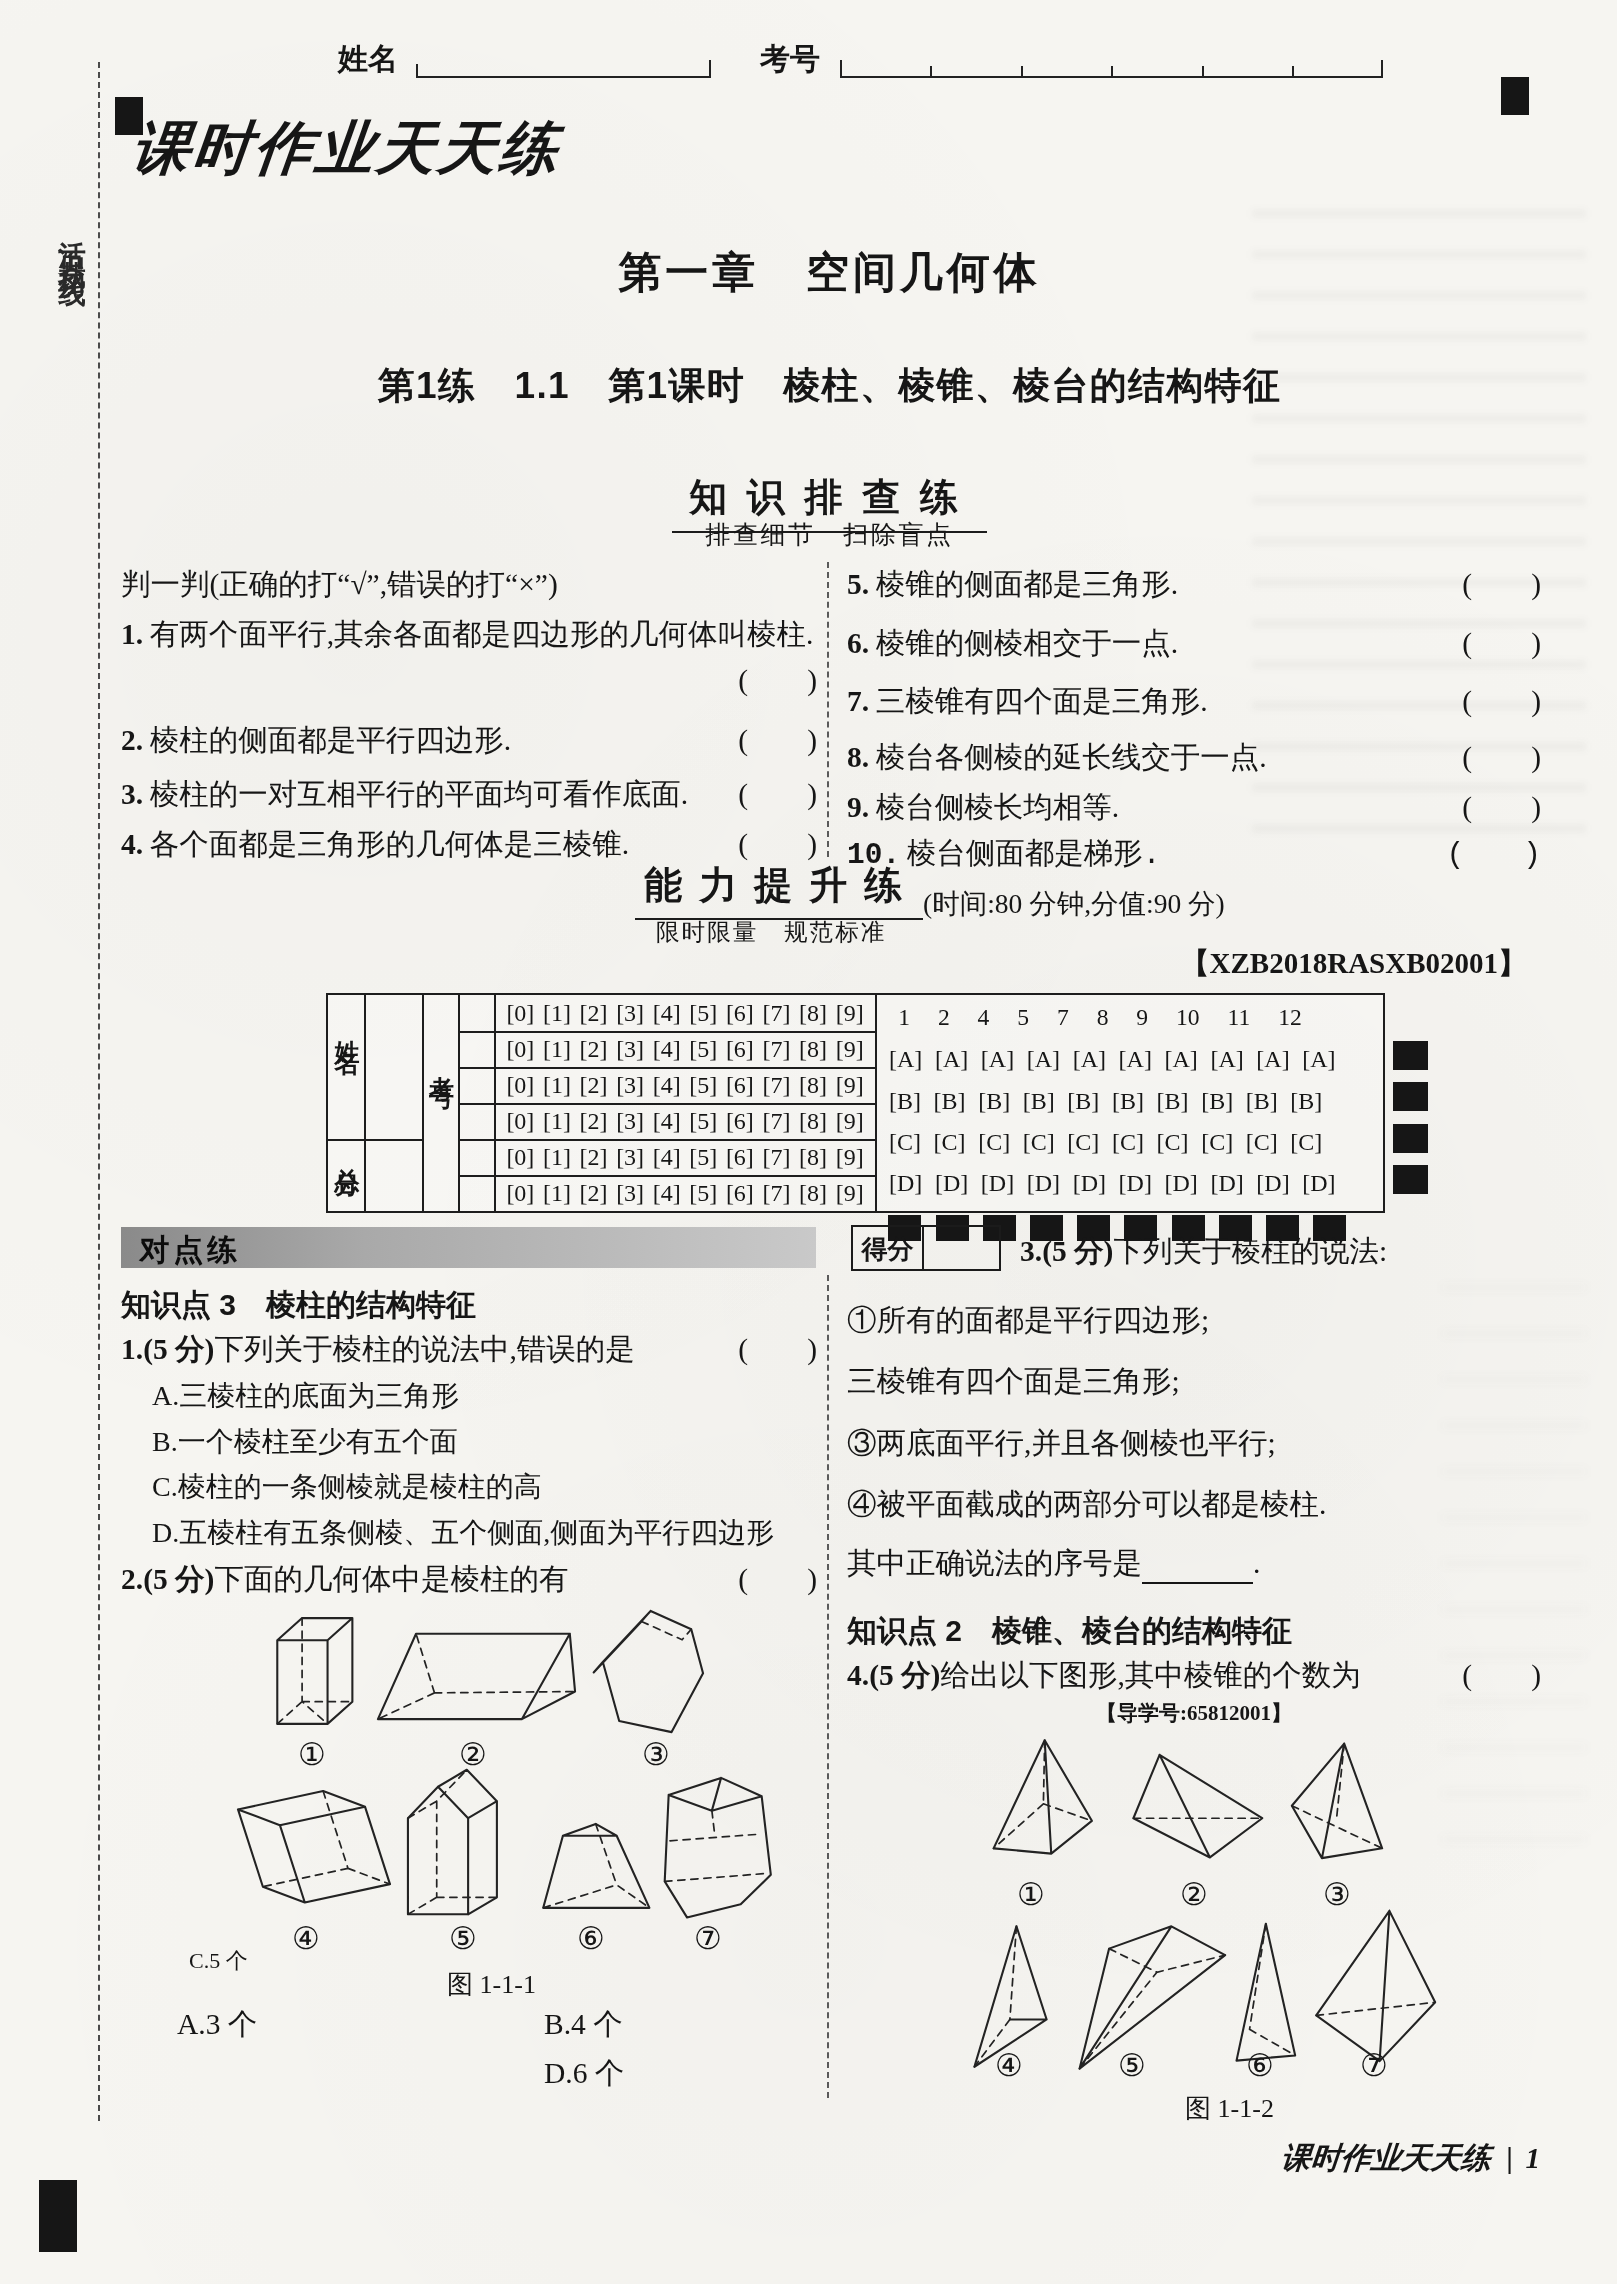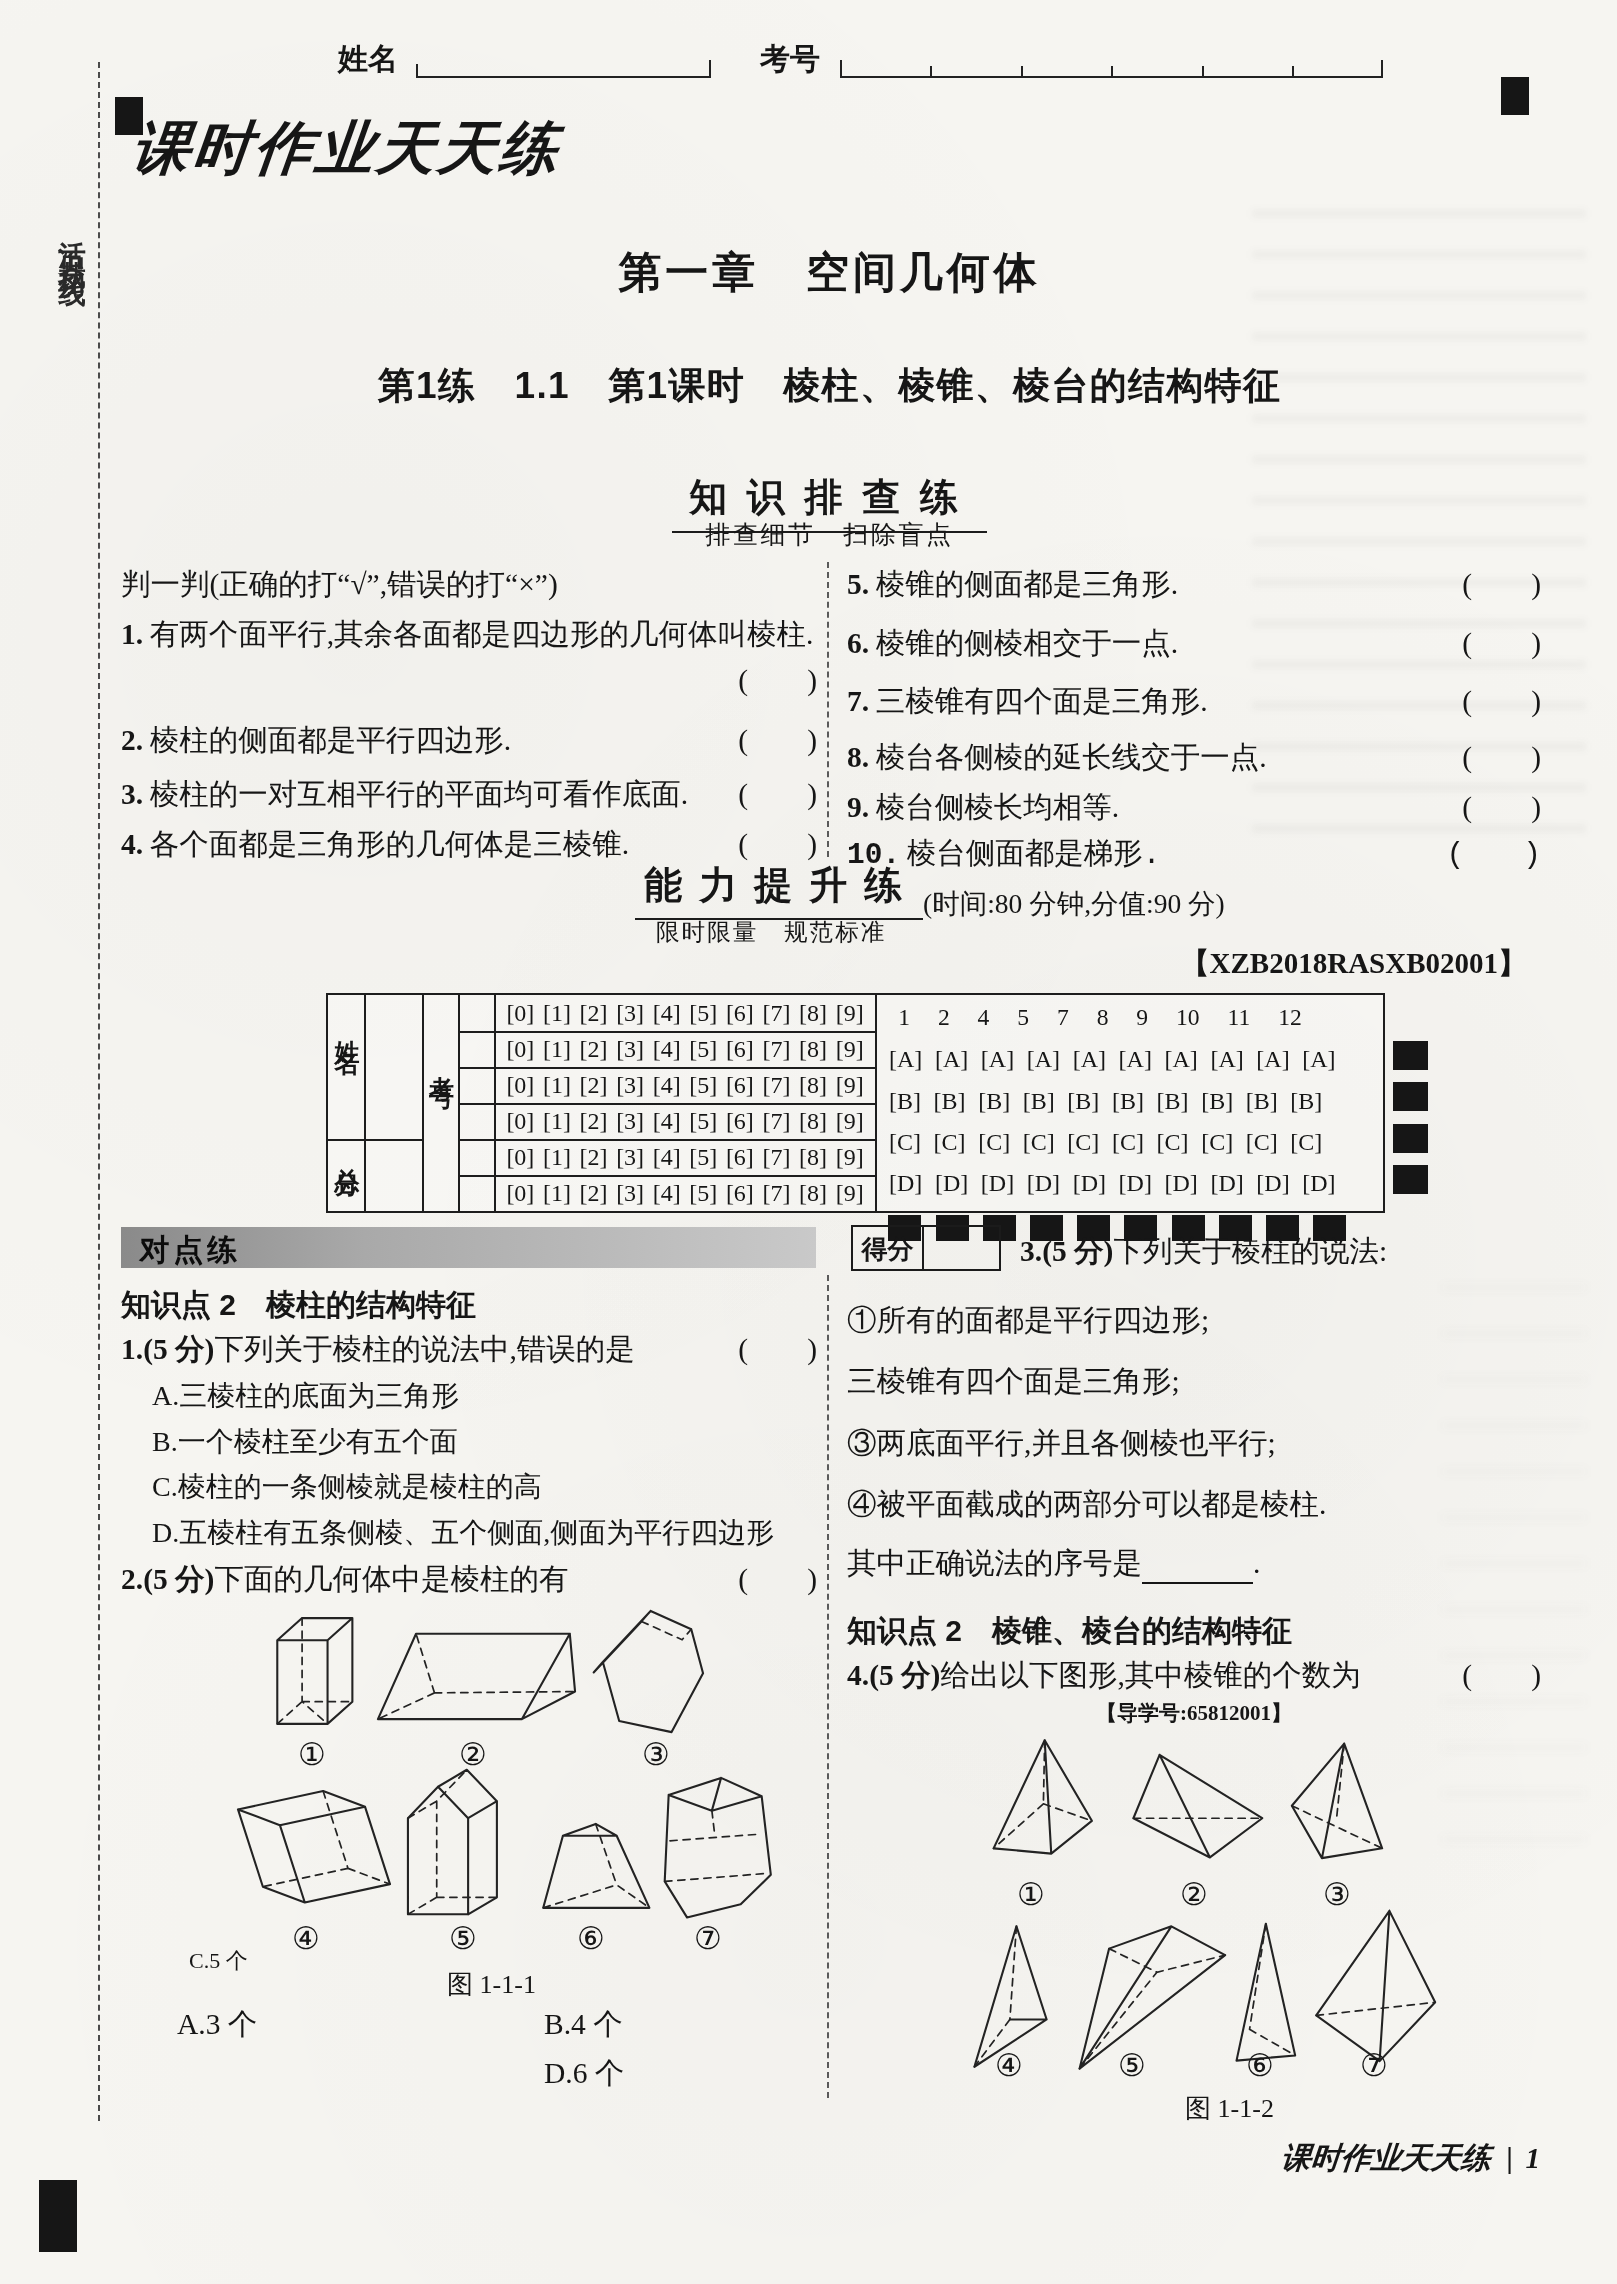--- a/index.html
+++ b/index.html
@@ -182,21 +182,21 @@
   <div class="blackmark" style="left:1219px;top:1215px;width:33px;height:26px;"></div>
   <div class="blackmark" style="left:1266px;top:1215px;width:33px;height:26px;"></div>
   <div class="blackmark" style="left:1313px;top:1215px;width:33px;height:26px;"></div>
 
   <div class="dashv" style="left:827px;top:1275px;height:823px;border-left:2px dashed #5a5a5a;"></div>
 
   <div class="abs" style="left:121px;top:1227px;width:695px;height:41px;background:linear-gradient(90deg,#8a8a8a 0%,#a9a9a9 35%,#c9c9c9 100%);">
     <span class="sans bold" style="display:inline-block;padding:3.3px 0 0 18.4px;font-size:30px;color:#0c0c0c;letter-spacing:3.9px;">对点练</span>
   </div>
 
-  <div class="kp" style="left:121px;top:1285px;">知识点 2　棱柱的结构特征</div>
+  <div class="kp" style="left:121px;top:1285px;">知识点 3　棱柱的结构特征</div>
 
   <div class="qline" style="left:121px;top:1330px;width:696px;">
     <span><span class="bold">1.(5 分)</span><span>下列关于棱柱的说法中,错误的是</span></span>
     <span class="br">(　　)</span>
   </div>
   <div class="opt" style="left:152px;top:1377px;">A.三棱柱的底面为三角形</div>
   <div class="opt" style="left:152px;top:1423px;">B.一个棱柱至少有五个面</div>
   <div class="opt" style="left:152px;top:1468px;">C.棱柱的一条侧棱就是棱柱的高</div>
   <div class="opt" style="left:152px;top:1514px;">D.五棱柱有五条侧棱、五个侧面,侧面为平行四边形</div>
 

